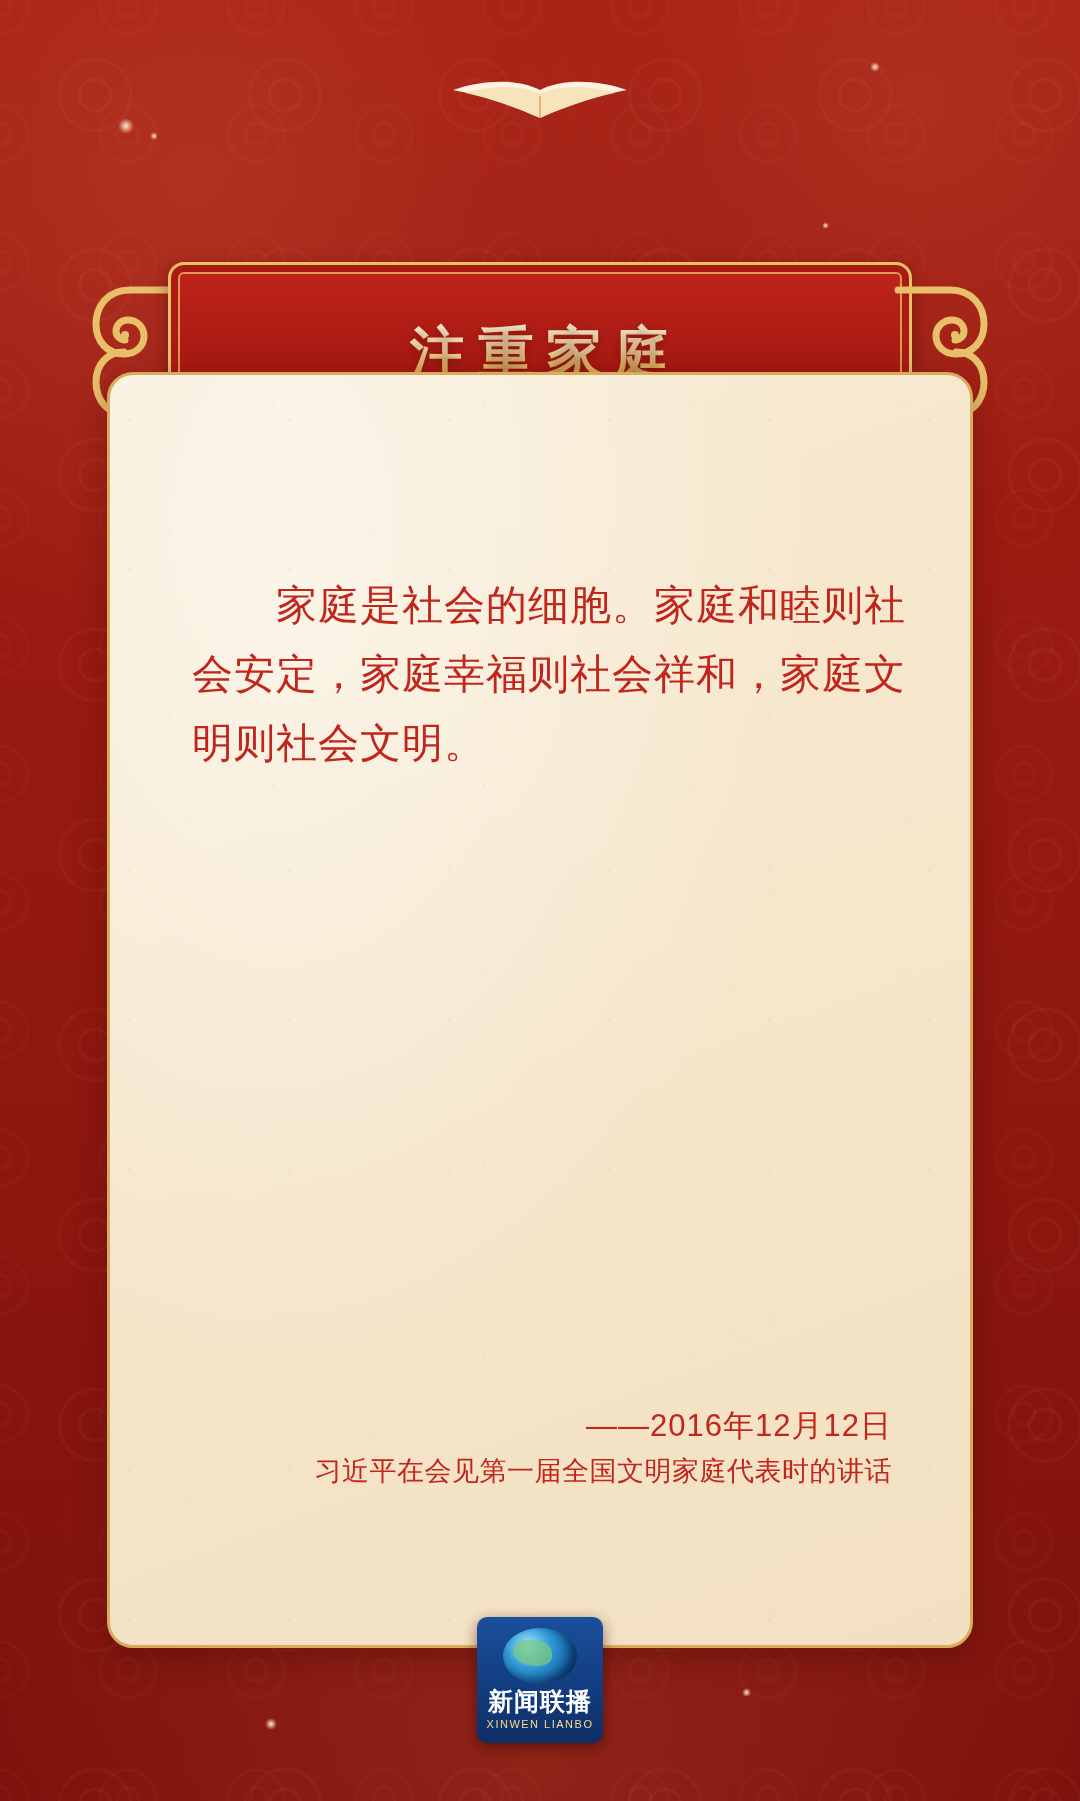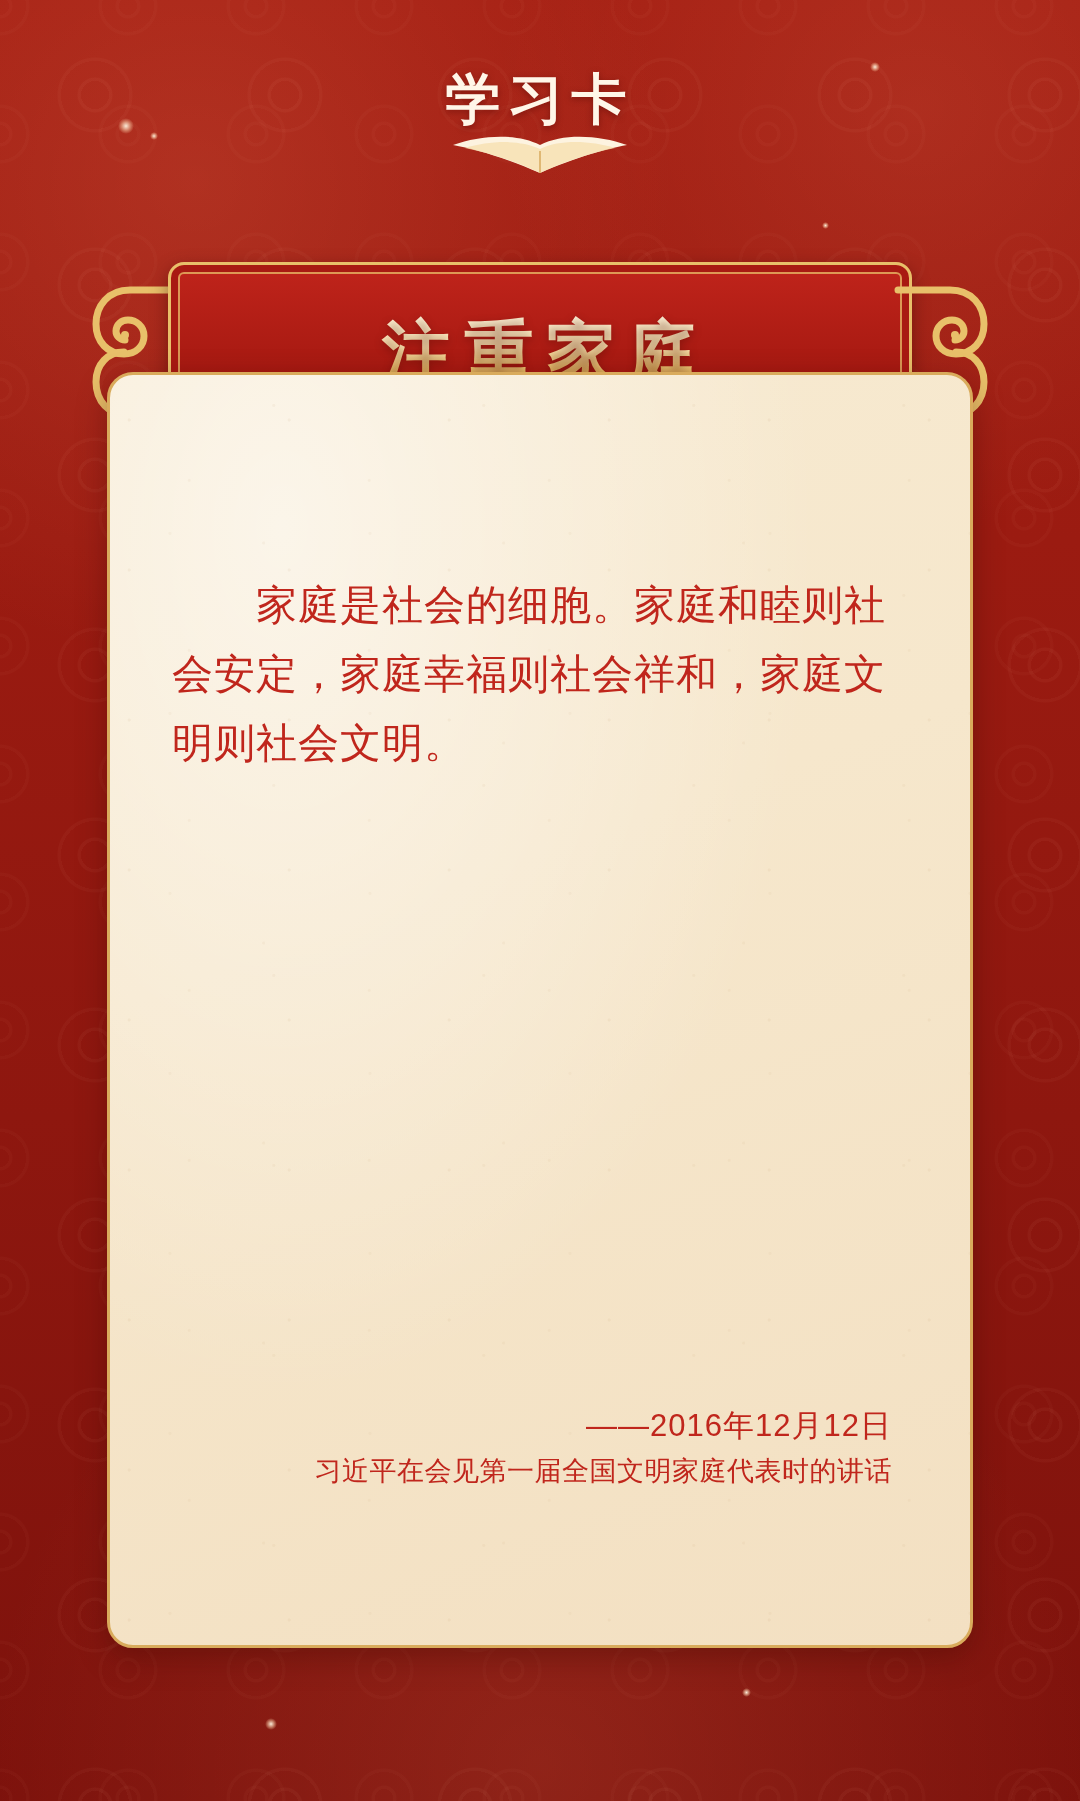--- a/index.html
+++ b/index.html
@@ -78,21 +78,21 @@
     bottom: 0;
     border-radius: 16px;
     background: linear-gradient(180deg, #c0241b 0%, #a81a12 55%, #8d1209 100%);
     border: 3px solid #e8c06a;
     box-shadow: 0 6px 18px rgba(60,8,4,0.45), inset 0 0 0 7px rgba(168,26,18,1), inset 0 0 0 9px rgba(232,192,106,0.75);
     display: flex;
     align-items: center;
     justify-content: center;
   }
   .plaque-title {
-    font-size: 70px;
+    font-size: 56px;
     font-weight: bold;
     letter-spacing: 12px;
     background: linear-gradient(180deg, #fff7e2 0%, #ffe9b4 42%, #f3c767 70%, #e4b152 100%);
     -webkit-background-clip: text;
     background-clip: text;
     color: transparent;
     text-shadow: 0 3px 8px rgba(70,8,4,0.35);
     padding-left: 12px;
   }
   .curl {
@@ -137,21 +137,21 @@
     padding: 196px 62px 0 62px;
   }
   .para {
     color: #c0261c;
     font-size: 41px;
     line-height: 1.68;
     letter-spacing: 1px;
     margin: 0 0 56px 0;
     font-weight: 500;
   }
-  .para.indent { text-indent: 84px; }
+  .para.indent { text-indent: 84px; margin-left: 20px; }
 
   .bullet-para {
     position: relative;
     color: #c0261c;
     font-size: 41px;
     line-height: 1.68;
     letter-spacing: 1px;
     margin: 0;
     padding-left: 62px;
     font-weight: 500;
@@ -244,21 +244,20 @@
   <div class="pattern"></div>
 
   <div class="sparkle" style="left:118px; top:118px; width:16px; height:16px;"></div>
   <div class="sparkle" style="left:150px; top:132px; width:8px; height:8px;"></div>
   <div class="sparkle" style="left:870px; top:62px; width:10px; height:10px;"></div>
   <div class="sparkle" style="left:822px; top:222px; width:7px; height:7px;"></div>
   <div class="sparkle" style="left:265px; top:1718px; width:12px; height:12px;"></div>
   <div class="sparkle" style="left:742px; top:1688px; width:9px; height:9px;"></div>
 
   <div class="header">
-    <div class="logo-text">学习卡</div>
     <div class="logo-book">
       <svg viewBox="0 0 190 46" width="190" height="46" aria-hidden="true">
         <path d="M95 12 C72 0 36 2 8 12 C30 16 58 24 95 40 C132 24 160 16 182 12 C154 2 118 0 95 12 Z" fill="#fdf3e0"></path>
         <path d="M95 16 C74 6 44 8 20 15 C44 20 70 28 95 40 C120 28 146 20 170 15 C146 8 116 6 95 16 Z" fill="#f6dfae" opacity="0.75"></path>
         <path d="M95 18 L95 40" stroke="#e0b874" stroke-width="2" fill="none"></path>
       </svg>
     </div>
   </div>
 
   <div class="plaque-wrap">
@@ -287,13 +286,18 @@
       <p class="para indent">家庭是社会的细胞。家庭和睦则社会安定，家庭幸福则社会祥和，家庭文明则社会文明。</p>
 
     </div>
 
     <div class="attribution">
       <div class="attr-date">——2016年12月12日</div>
       <div class="attr-source">习近平在会见第一届全国文明家庭代表时的讲话</div>
     </div>
   </div>
 
+  <div class="footer">
+    <div class="globe"></div>
+    <div class="badge-cn">新闻联播</div>
+    <div class="badge-en">XINWEN LIANBO</div>
+  </div>
 </div>
 
 </body></html>

